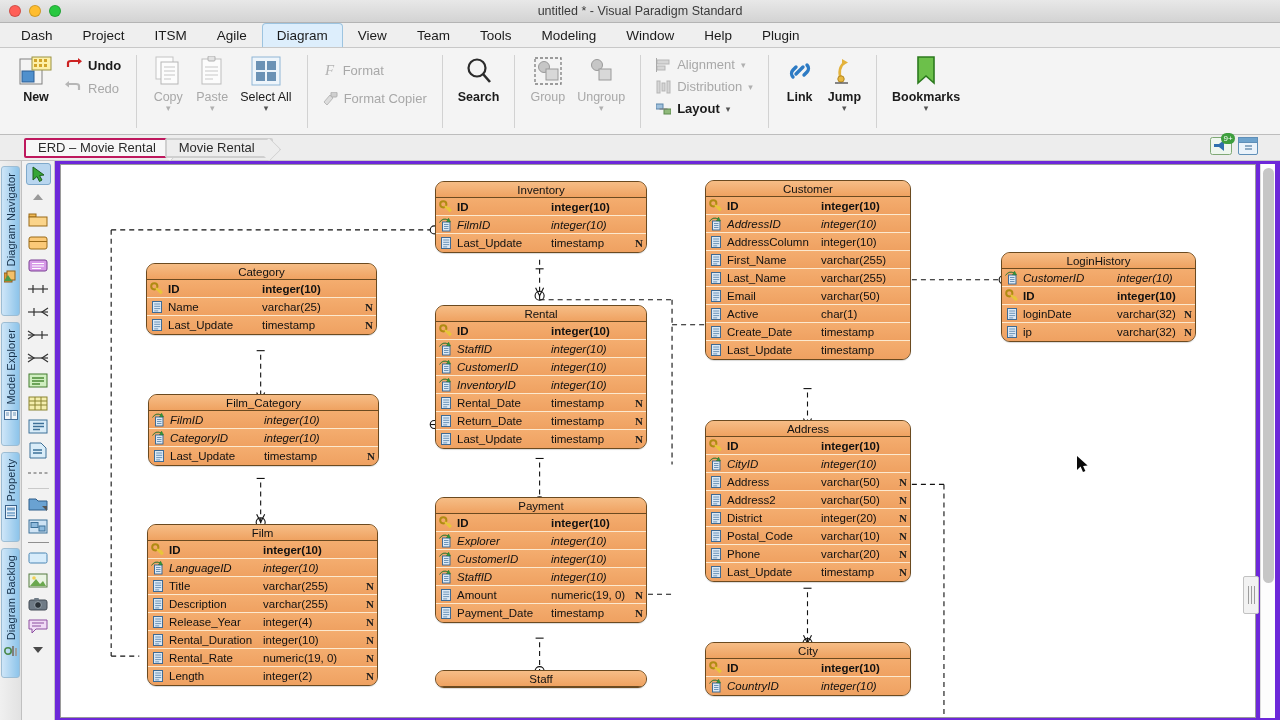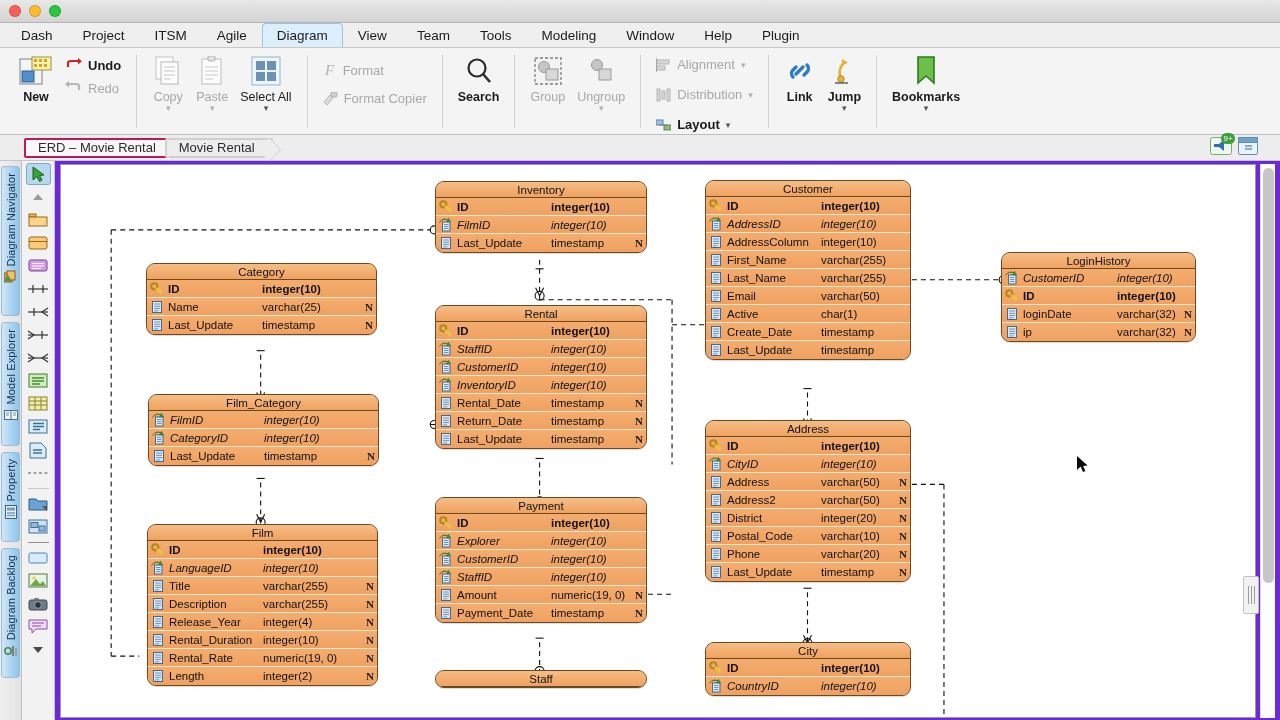--- a/index.html
+++ b/index.html
@@ -174,20 +174,21 @@
 </style>
 </head>
 <body>
 
 <div id="titlebar">
   <div id="traffic">
     <div class="tl red"></div>
     <div class="tl yel"></div>
     <div class="tl grn"></div>
   </div>
+  <div id="wtitle">untitled * - Visual Paradigm Standard</div>
 </div>
 
 <div id="menubar">
   <div class="menu">Dash</div>
   <div class="menu">Project</div>
   <div class="menu">ITSM</div>
   <div class="menu">Agile</div>
   <div class="menu active">Diagram</div>
   <div class="menu">View</div>
   <div class="menu">Team</div>
@@ -335,21 +336,21 @@
           <rect x="13" y="13" width="12" height="11" fill="#d8d8d8" stroke="#9a9a9a"></rect>
         </svg>
       </span>
       <span class="lbl">Ungroup</span>
       <span class="caret dim">▾</span>
     </div>
   </div>
   <div class="rsep"></div>
 
   <div class="rgroup">
-    <div class="rstack" style="gap:13px; padding-top:5px;">
+    <div class="rstack" style="gap:5px; padding-top:5px;">
       <div class="ritem dim">
         <svg width="15" height="14" viewBox="0 0 15 14">
           <rect x="1" y="2" width="12" height="4" fill="#d6d6d6" stroke="#b5b5b5"></rect>
           <rect x="1" y="8" width="8" height="4" fill="#d6d6d6" stroke="#b5b5b5"></rect>
           <line x1="0.5" y1="0" x2="0.5" y2="14" stroke="#a9a9a9"></line>
         </svg>
         <span>Alignment</span>
         <span class="caret dim">▾</span>
       </div>
       <div class="ritem dim">

